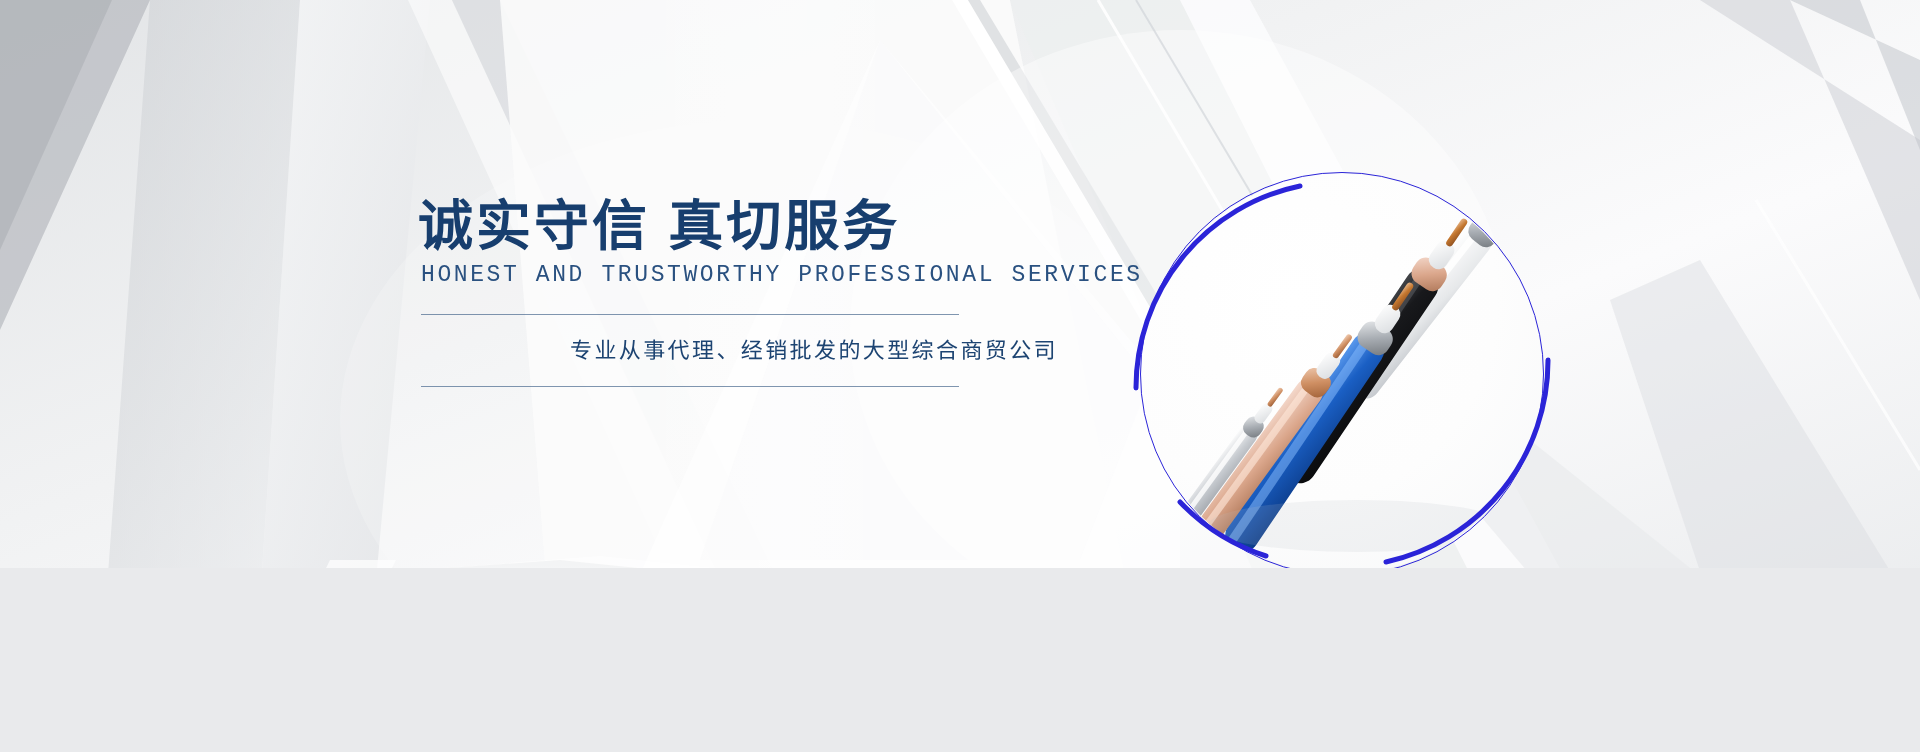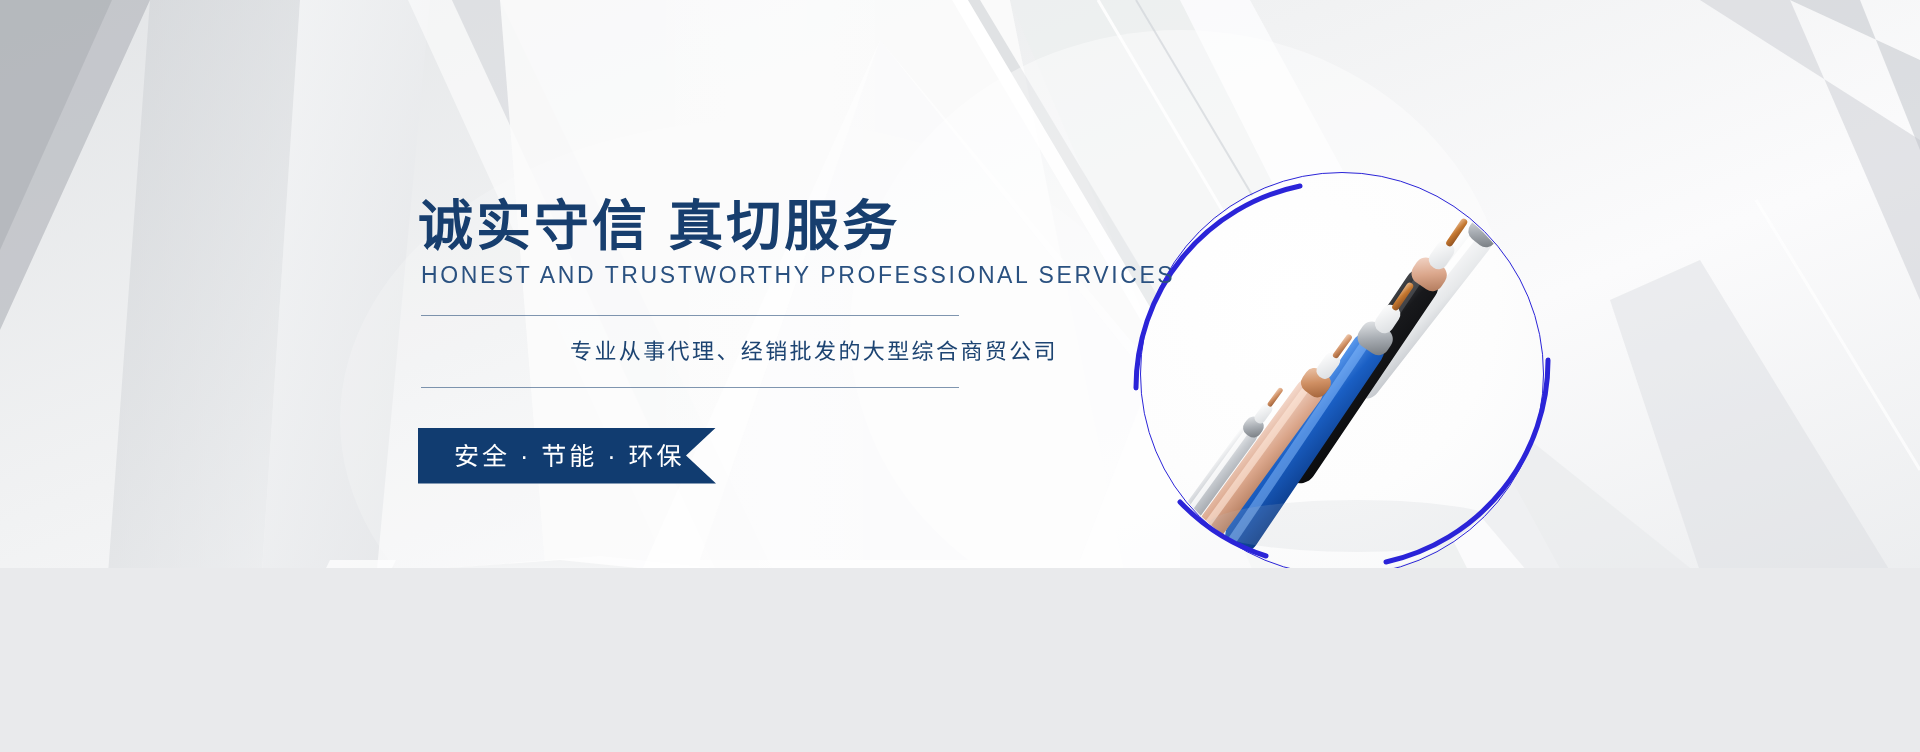--- a/index.html
+++ b/index.html
@@ -26,21 +26,21 @@
     position:absolute;left:418px;top:196px;width:640px;z-index:5;
   }
   .headline{
     font-size:55px;line-height:1.12;font-weight:bold;
     color:#173e6e;letter-spacing:3px;white-space:nowrap;
     margin:0 0 4px 0;
     font-family:"Liberation Sans","DejaVu Sans",sans-serif;
   }
   .sub-en{
     font-size:23px;letter-spacing:2.6px;color:#2a5180;
-    white-space:nowrap;margin:4px 0 0 3px;font-weight:400;
+    white-space:nowrap;margin:4px 0 0 3px;font-weight:400;font-family:Liberation Mono, monospace;
   }
   .rule{
     height:1px;background:#3c5d85;opacity:.65;margin:26px 0 0 3px;width:538px;
   }
   .rule.bottom{margin-top:22px;}
   .sub-cn{
     font-size:22px;letter-spacing:2.4px;color:#1d4472;
     white-space:nowrap;margin:17px 0 0 4px;text-align:right;
   }
 
@@ -168,24 +168,20 @@
     <h1 class="headline">诚实守信 真切服务</h1>
 
     <div class="sub-en">HONEST AND TRUSTWORTHY PROFESSIONAL SERVICES</div>
 
     <div class="rule"></div>
 
     <div class="sub-cn">专业从事代理、经销批发的大型综合商贸公司</div>
 
     <div class="rule bottom"></div>
 
-    <div class="badge-wrap">
-      <div class="badge-shape"></div>
-      <span class="badge-label">安全 · 节能 · 环保</span>
-    </div>
   </div>
 
   <div class="medallion">
 
     <div class="med-photo">
       <div class="cables">
         <svg viewBox="0 0 400 400" xmlns="http://www.w3.org/2000/svg">
           <defs>
             <linearGradient id="cu" x1="0" y1="0" x2="1" y2="1">
               <stop offset="0" stop-color="#e8b98e"></stop>

